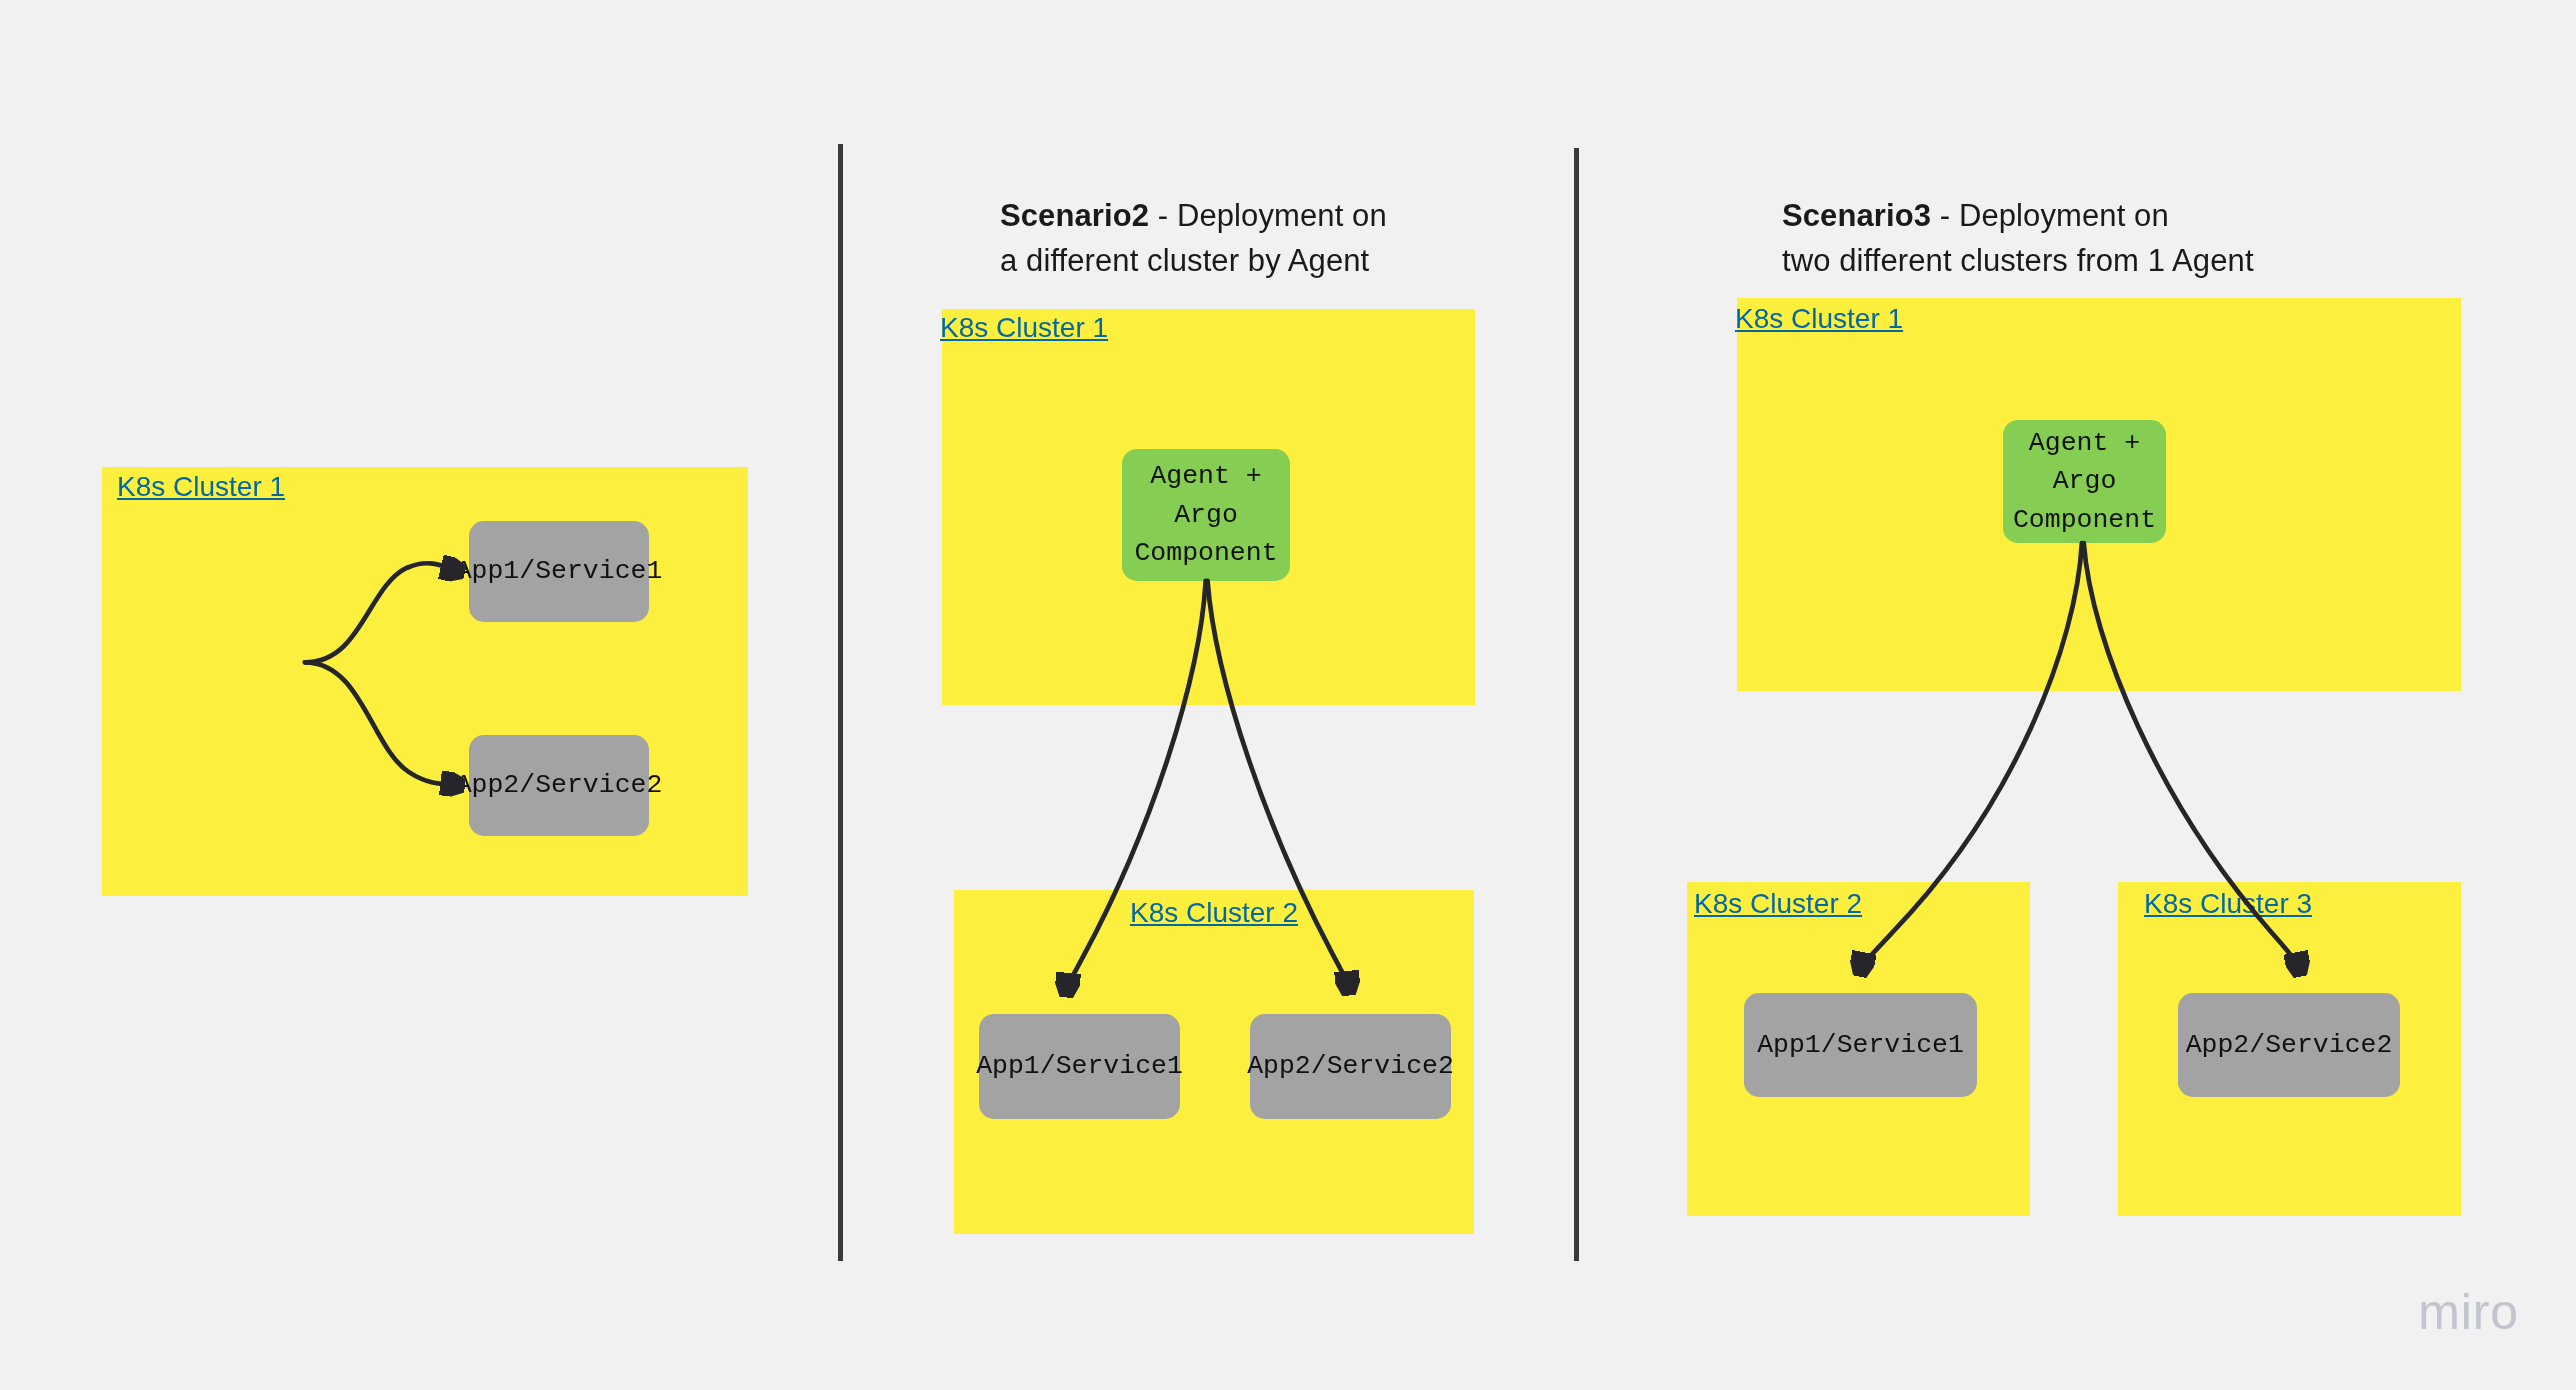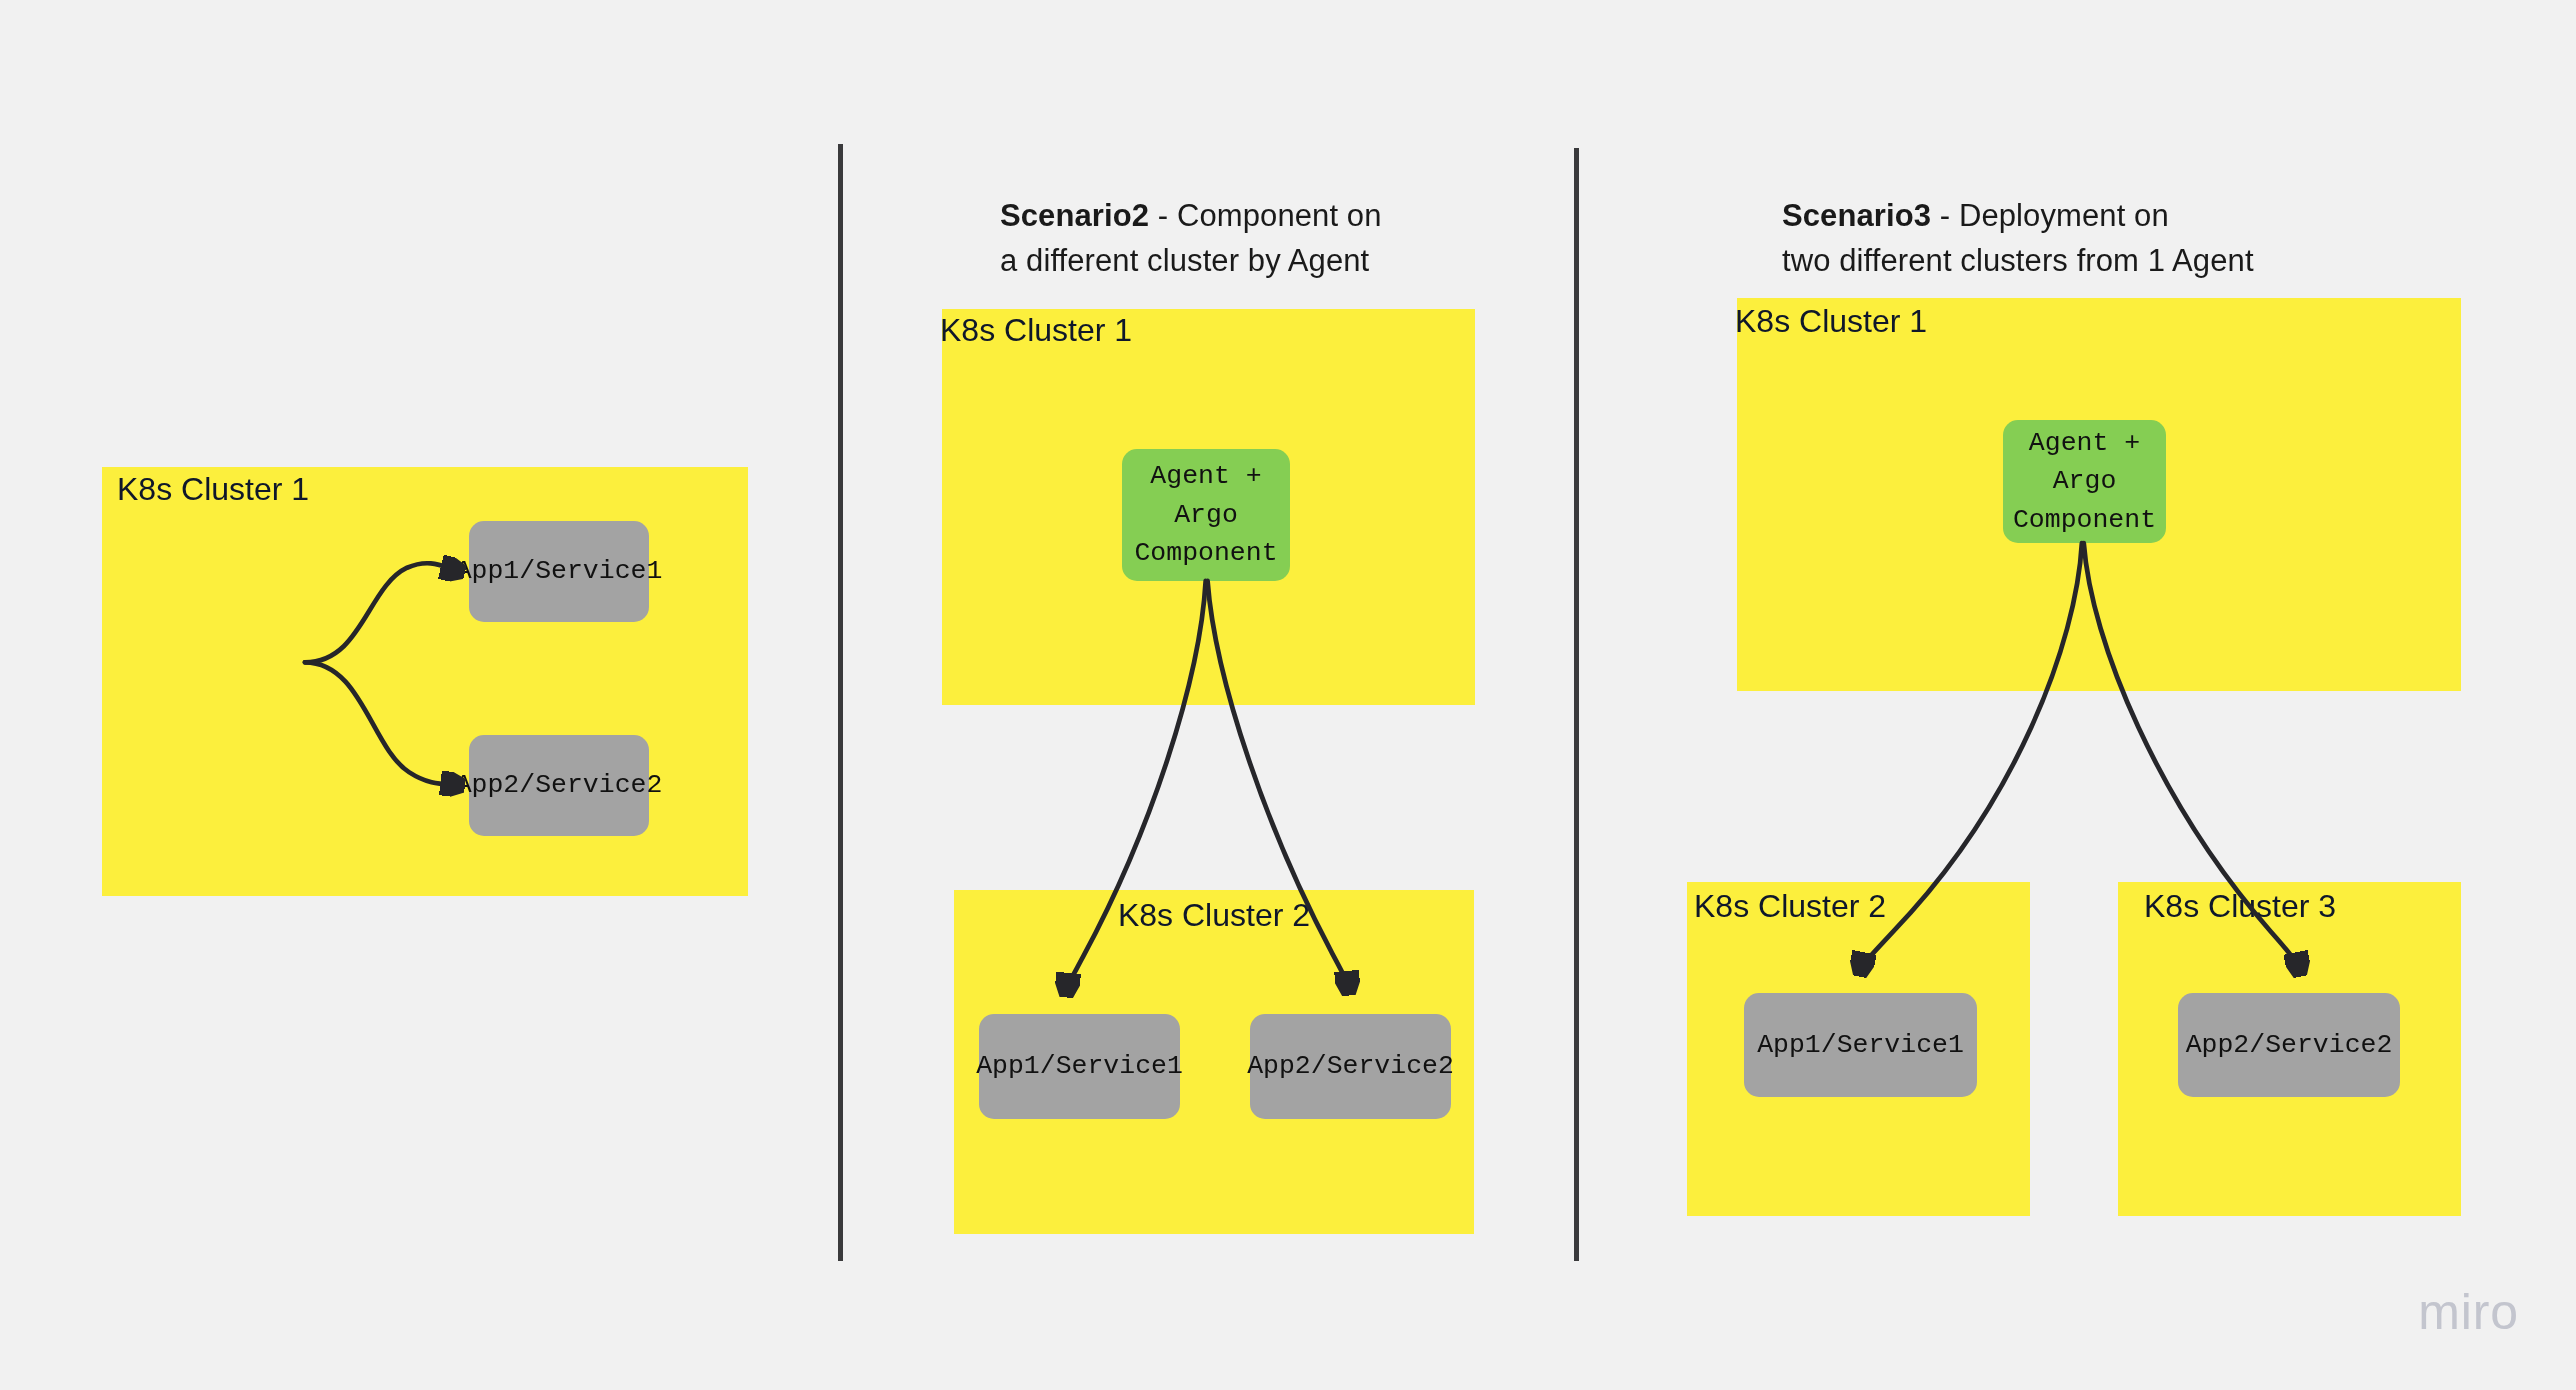--- a/index.html
+++ b/index.html
@@ -27,23 +27,24 @@
     white-space:pre-line;
   }
   .scenario-title .strong{font-weight:700;}
 
   .cluster{
     position:absolute;
     background:#fcef3d;
   }
   .cluster-label{
     position:absolute;
-    font-size:32px;
-    color:#0f172a;
+    font-size:28px;
+    color:#0369a1;
     white-space:nowrap;
+    text-decoration:underline;
   }
   .cluster-label.centered{
     text-align:center;
   }
 
   .node{
     position:absolute;
     border-radius:15px;
     display:flex;
     align-items:center;
@@ -98,21 +99,21 @@
 
   <div class="node app" style="left:469px;top:521px;width:180px;height:101px;font-size:26.5px;">
     <span>App1/Service1</span>
   </div>
 
   <div class="node app" style="left:469px;top:735px;width:180px;height:101px;font-size:26.5px;">
     <span>App2/Service2</span>
   </div>
 
   <div class="scenario-title" style="left:1000px;top:149px;width:530px;">
-    <span class="strong">Scenario2</span><span> - Component on
+    <span class="strong">Scenario2</span><span> - Deployment on
 a different cluster by Agent</span>
   </div>
 
   <div class="cluster" style="left:942px;top:309px;width:533px;height:396px;">
   </div>
   <div class="cluster-label" style="left:940px;top:312px;">K8s Cluster 1</div>
 
   <div class="node agent" style="left:1122px;top:449px;width:168px;height:132px;font-size:26.5px;">
     <span>Agent +
 Argo

